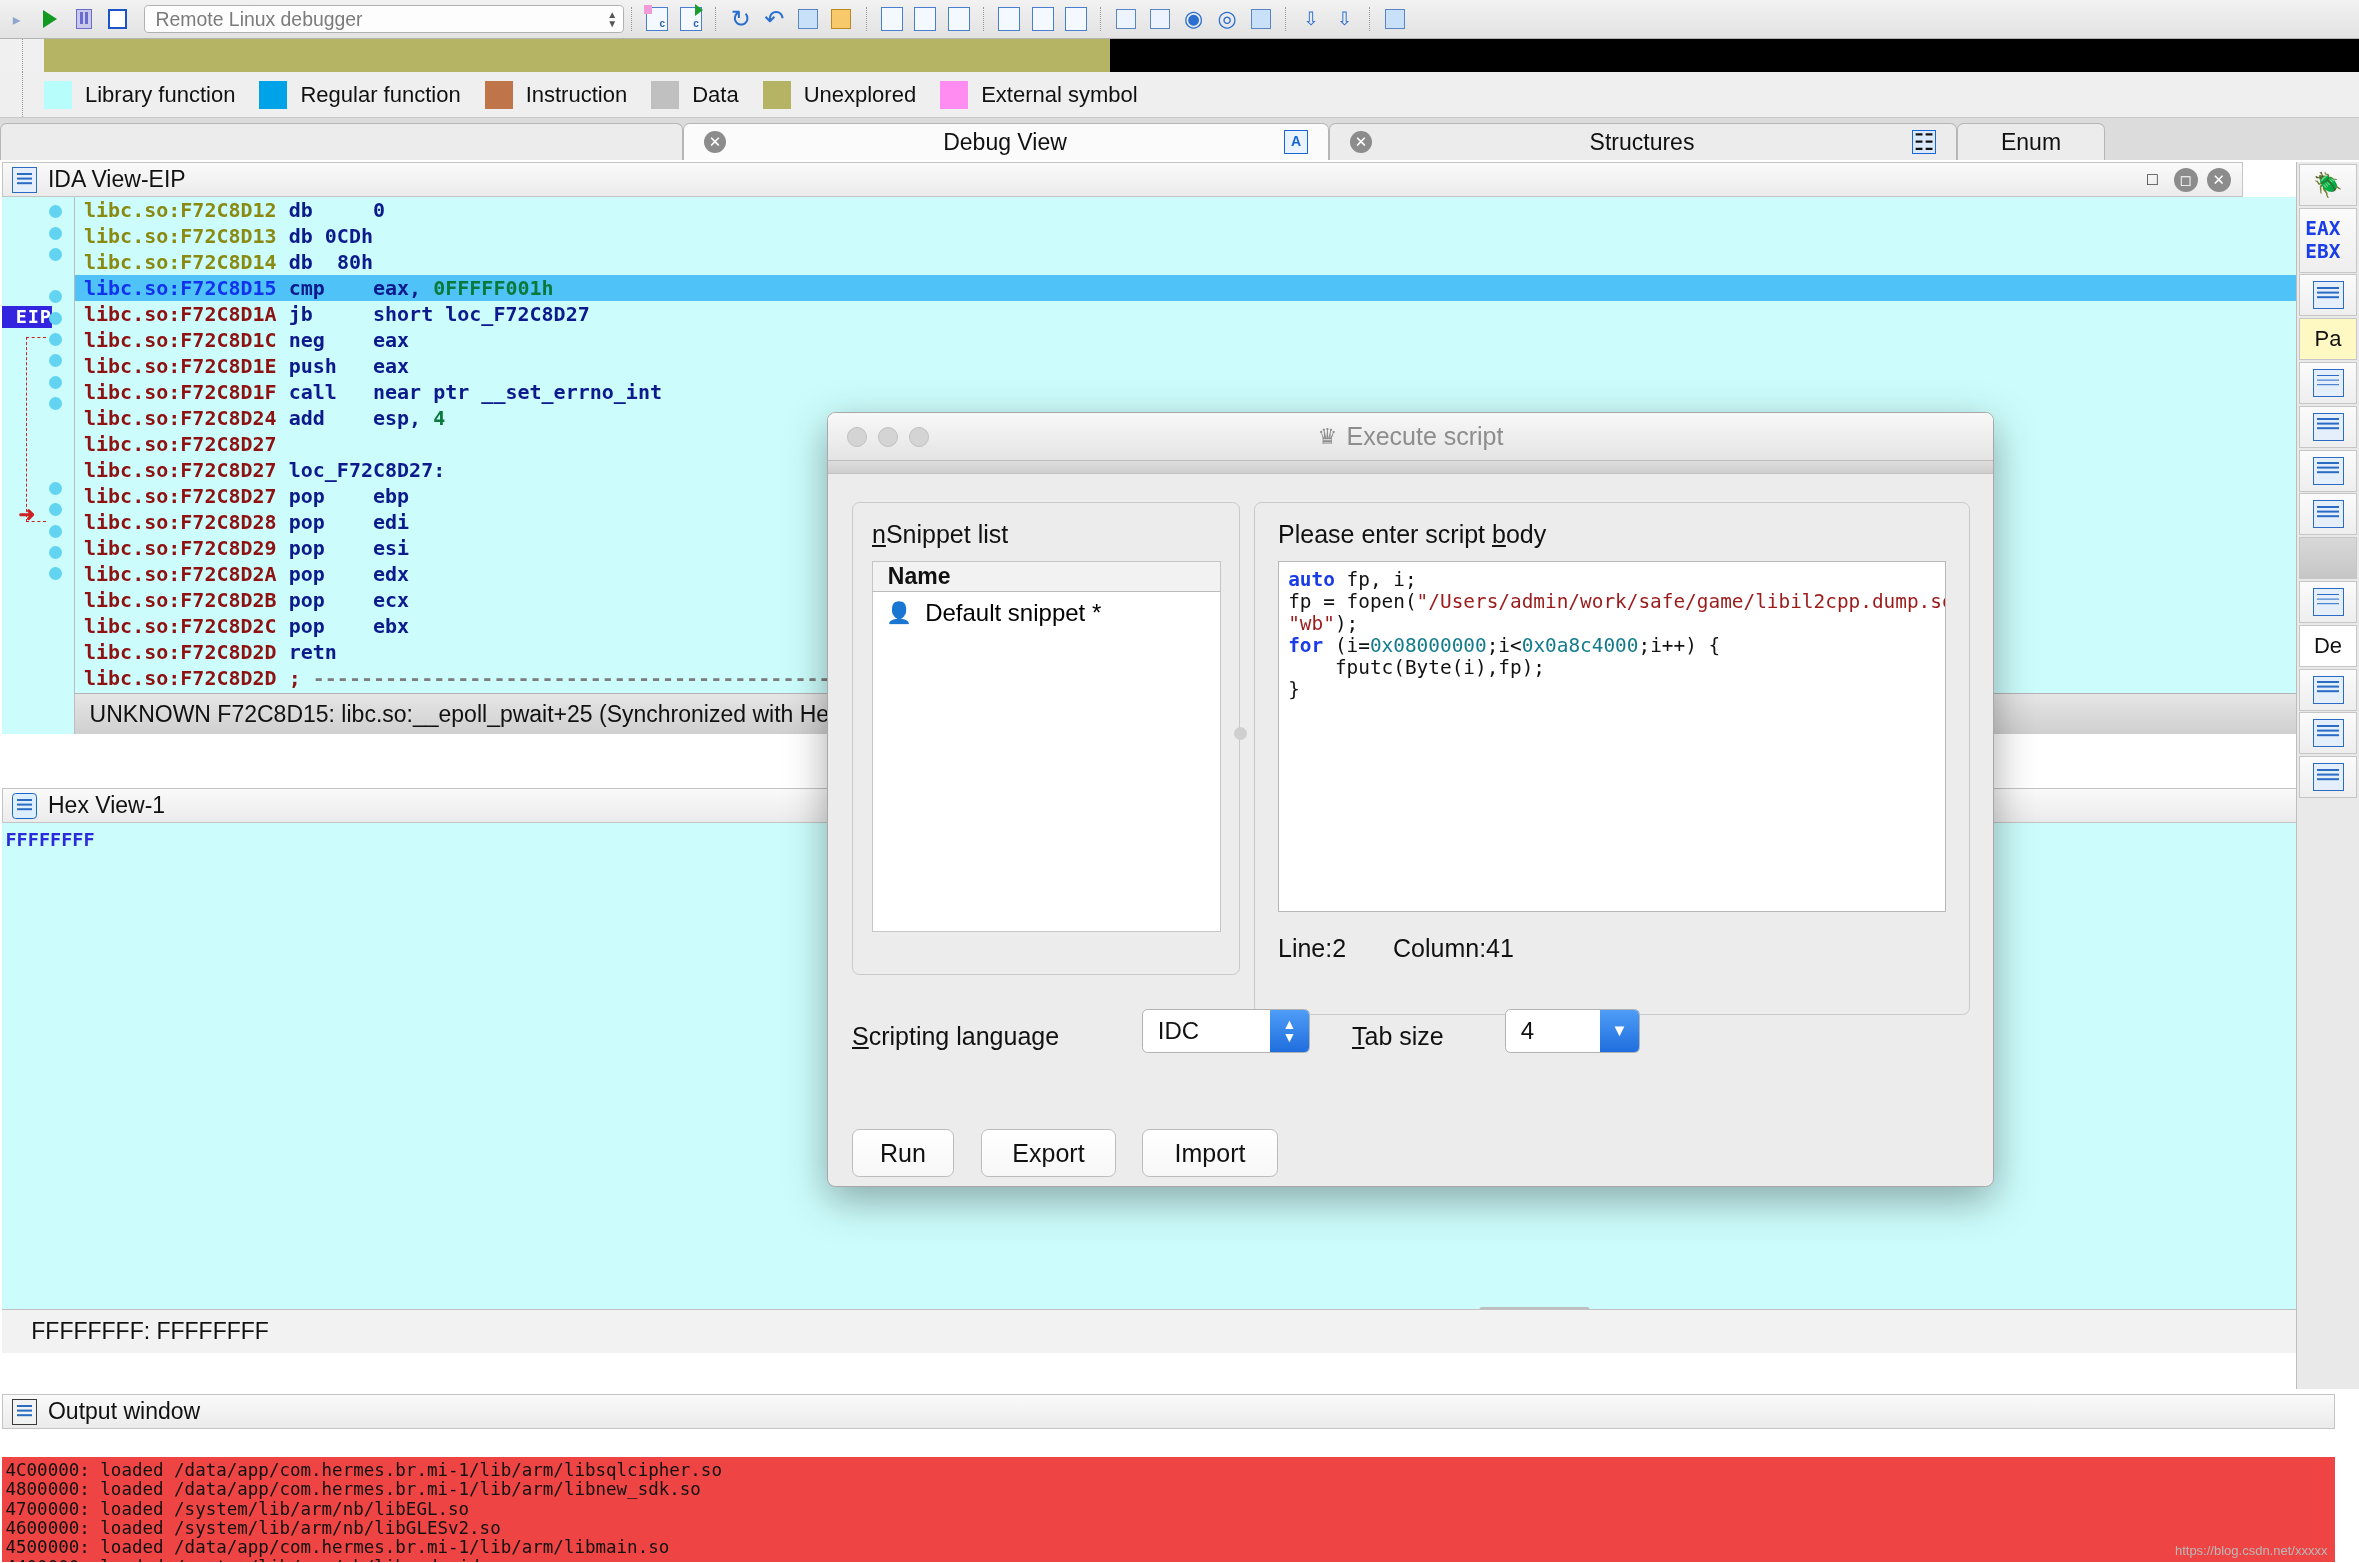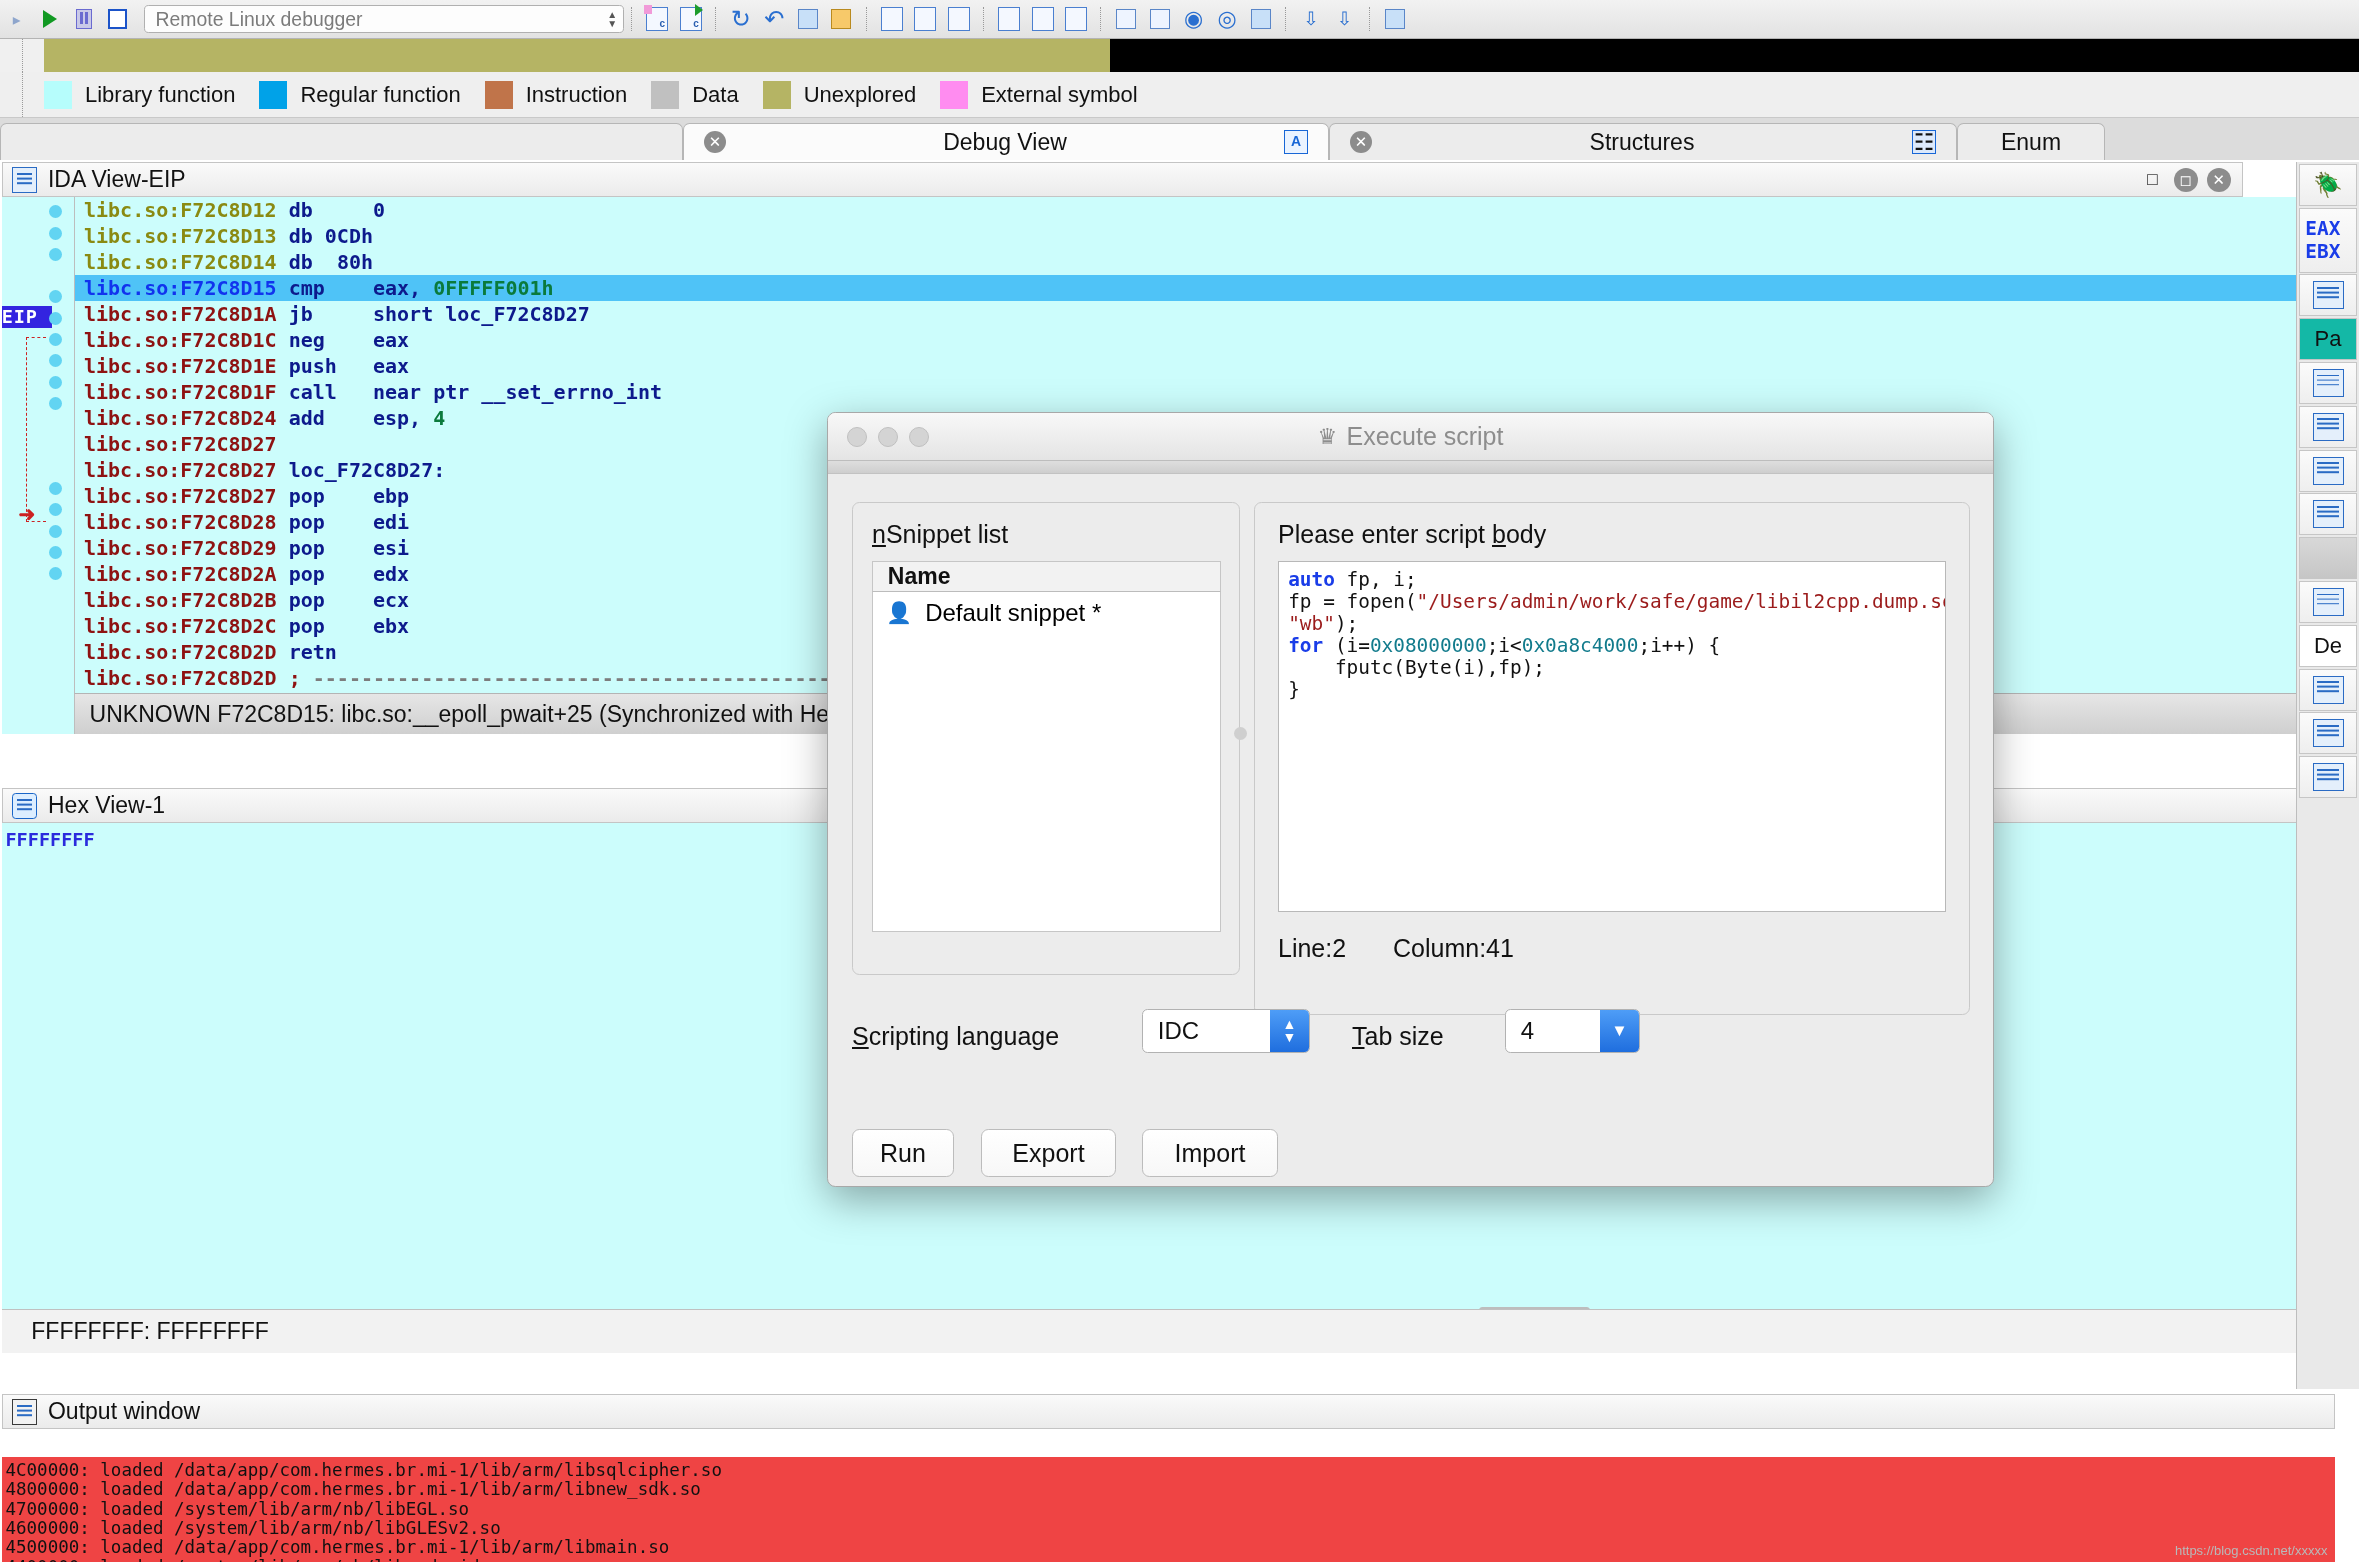--- a/index.html
+++ b/index.html
@@ -175,21 +175,21 @@
   .a-olive { color: #8a8a12; }
   .a-red   { color: #8e1212; }
   .a-blue  { color: #1133ee; }
   .m-navy  { color: #0d1a8c; }
   .v-green { color: #0a7a3c; }
   .c-gray  { color: #7d7d7d; }
   .lbl-navy{ color: #0d1a8c; }
   .eipbadge {
     position: absolute; left: 0px; width: 50px; height: 22px; background: #3324e0;
     color: #fff; font-family: "DejaVu Sans Mono", monospace; font-weight: bold;
-    font-size: 18.5px; text-align: left; line-height: 22px; letter-spacing: 0.9px;
+    font-size: 18.5px; text-align: right; line-height: 22px; letter-spacing: 0.9px;
   }
   .jmparrow {
     position: absolute; border-left: 1.8px dashed #cc2222; border-top: 1.8px dashed #cc2222;
     border-bottom: 1.8px dashed #cc2222;
   }
   .redarrow {
     position: absolute; color: #cc2222; font-size: 20px; font-weight: bold;
   }
   .statusline {
     position: absolute; left: 72px; right: 0; bottom: 0; height: 41px;
@@ -558,21 +558,21 @@
     <div class="rb-cell">
         <span class="bug-ico">🪲</span>
       </div>
     <div class="rb-cell" style="height:65px;flex-direction:column;align-items:flex-start;justify-content:center;">
       <span class="rb-reg">EAX</span>
       <span class="rb-reg">EBX</span>
     </div>
     <div class="rb-cell">
         <span class="rb-doc"></span>
       </div>
-    <div class="rb-cell" style="background:#14b8a6;">
+    <div class="rb-cell" style="background:#fef9c3;">
       <span class="rb-lbl">Pa</span>
     </div>
     <div class="rb-cell">
         <span class="rb-doc"></span>
       </div>
     <div class="rb-cell">
         <span class="rb-doc"></span>
       </div>
     <div class="rb-cell">
         <span class="rb-doc"></span>

